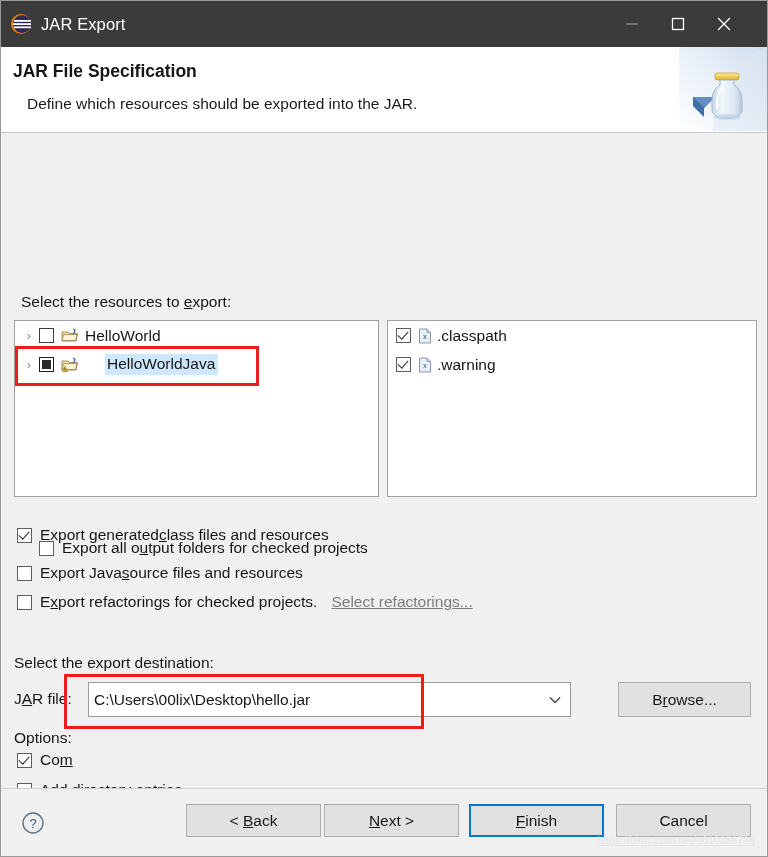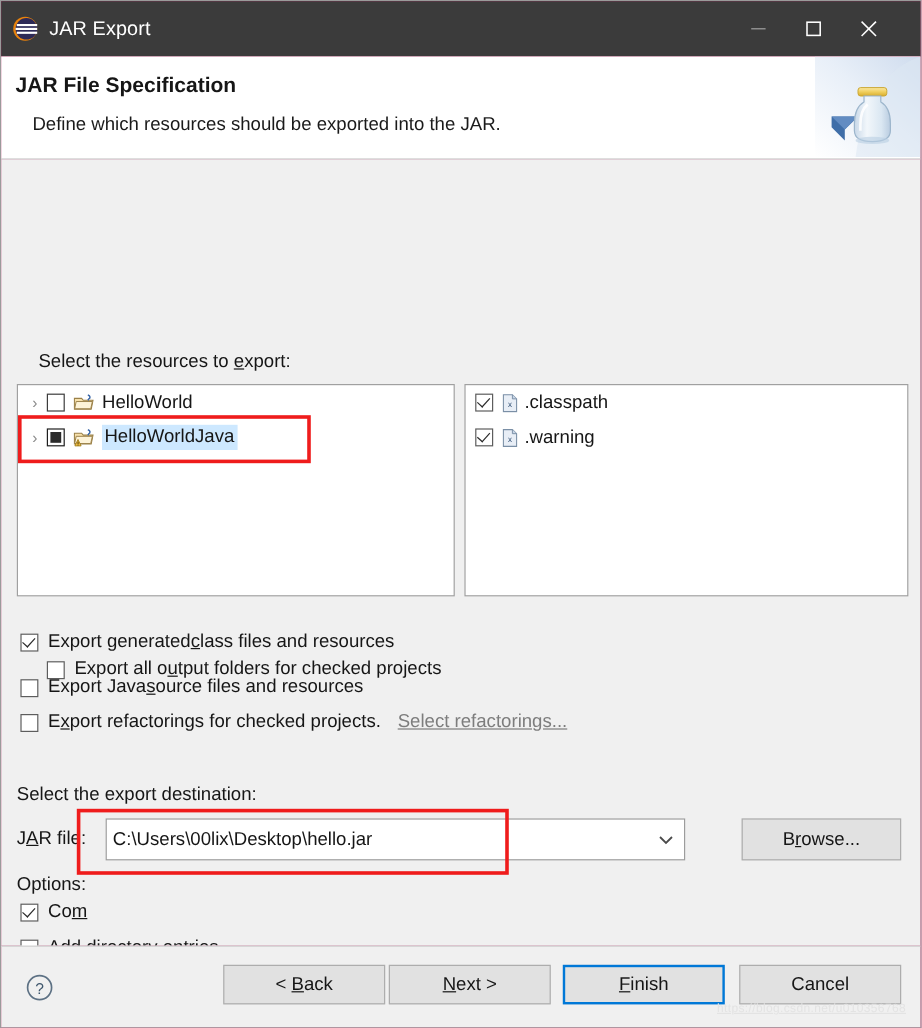--- a/index.html
+++ b/index.html
@@ -128,20 +128,21 @@
     align-items: center;
     height: 29px;
     padding-left: 4px;
     font-size: 15.5px;
     color: #161616;
     white-space: nowrap;
   }
   .tree-row.sel .rowlabel {
     background: #cde8ff;
     padding: 1px 3px 2px 2px;
+    margin-left: 20px;
   }
   .twisty {
     width: 20px;
     text-align: center;
     color: #8b8b8b;
     font-size: 13px;
     flex: 0 0 auto;
   }
 
   .cbox {
@@ -369,21 +370,21 @@
         <rect x="36" y="26" width="24" height="7" rx="2.2" fill="url(#lidg)" stroke="#c9a430" stroke-width="0.8"></rect>
         <path d="M41 33 L41 38 C 34 42, 33 49, 33 56 L33 62 C 33 68, 38 71, 48 71 C 58 71, 63 68, 63 62 L63 56 C 63 49, 62 42, 55 38 L55 33 Z" fill="url(#jarg)" stroke="#9db6cc" stroke-width="1"></path>
         <path d="M44 40 C 39 44, 38 50, 38 57 L38 62" fill="none" stroke="#ffffff" stroke-width="2.2" opacity="0.85"></path>
         <ellipse cx="48" cy="70" rx="14" ry="3" fill="#b9cfe2" opacity="0.6"></ellipse>
       </svg>
     </div>
   </div>
 
   <div class="body">
 
-    <div class="field-label" style="left:31px; top:160px;">
+    <div class="field-label" style="left:20px; top:160px;">
       <span>Select the resources to </span><span class="u">e</span><span>xport:</span>
     </div>
 
     <div class="tree-panel" id="tree-left">
       <div class="tree-row">
         <div class="twisty">›</div>
         <div class="cbox"></div>
         <div class="icon-proj">
           <svg width="18" height="16" viewBox="0 0 18 16">
             <path d="M1 4 L7 4 L8.4 5.6 L16.5 5.6 L15 13 L1 13 Z" fill="#f6e0ab" stroke="#9a8048" stroke-width="0.9"></path>
@@ -436,21 +437,21 @@
         <div class="rowlabel">.warning</div>
       </div>
     </div>
 
     <div class="opt-row" style="top:393px;">
       <div class="cbox checked thin"></div>
       <span>Export generated </span>
         <span class="u">c</span>
         <span>lass files and resources</span>
     </div>
-    <div class="opt-row" style="top:416px;padding-left:22px;">
+    <div class="opt-row" style="top:406px;padding-left:22px;">
       <div class="cbox thin"></div>
       <span>Export all o</span>
         <span class="u">u</span>
         <span>tput folders for checked projects</span>
     </div>
     <div class="opt-row" style="top:431px;">
       <div class="cbox thin"></div>
       <span>Export Java </span>
         <span class="u">s</span>
         <span>ource files and resources</span>

